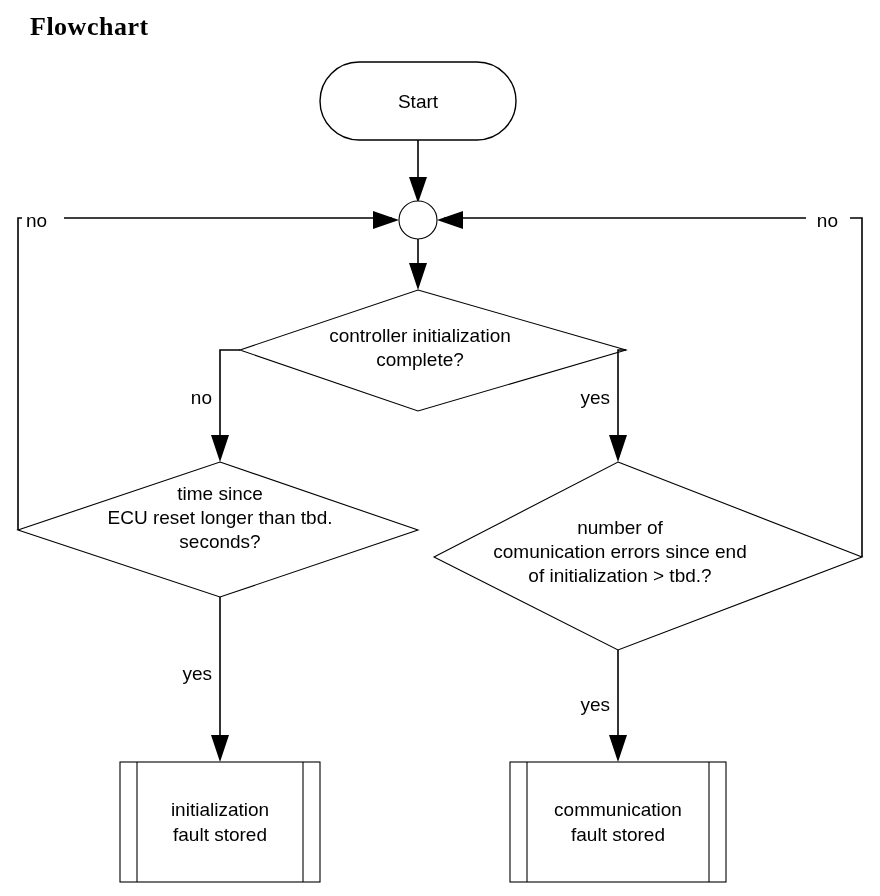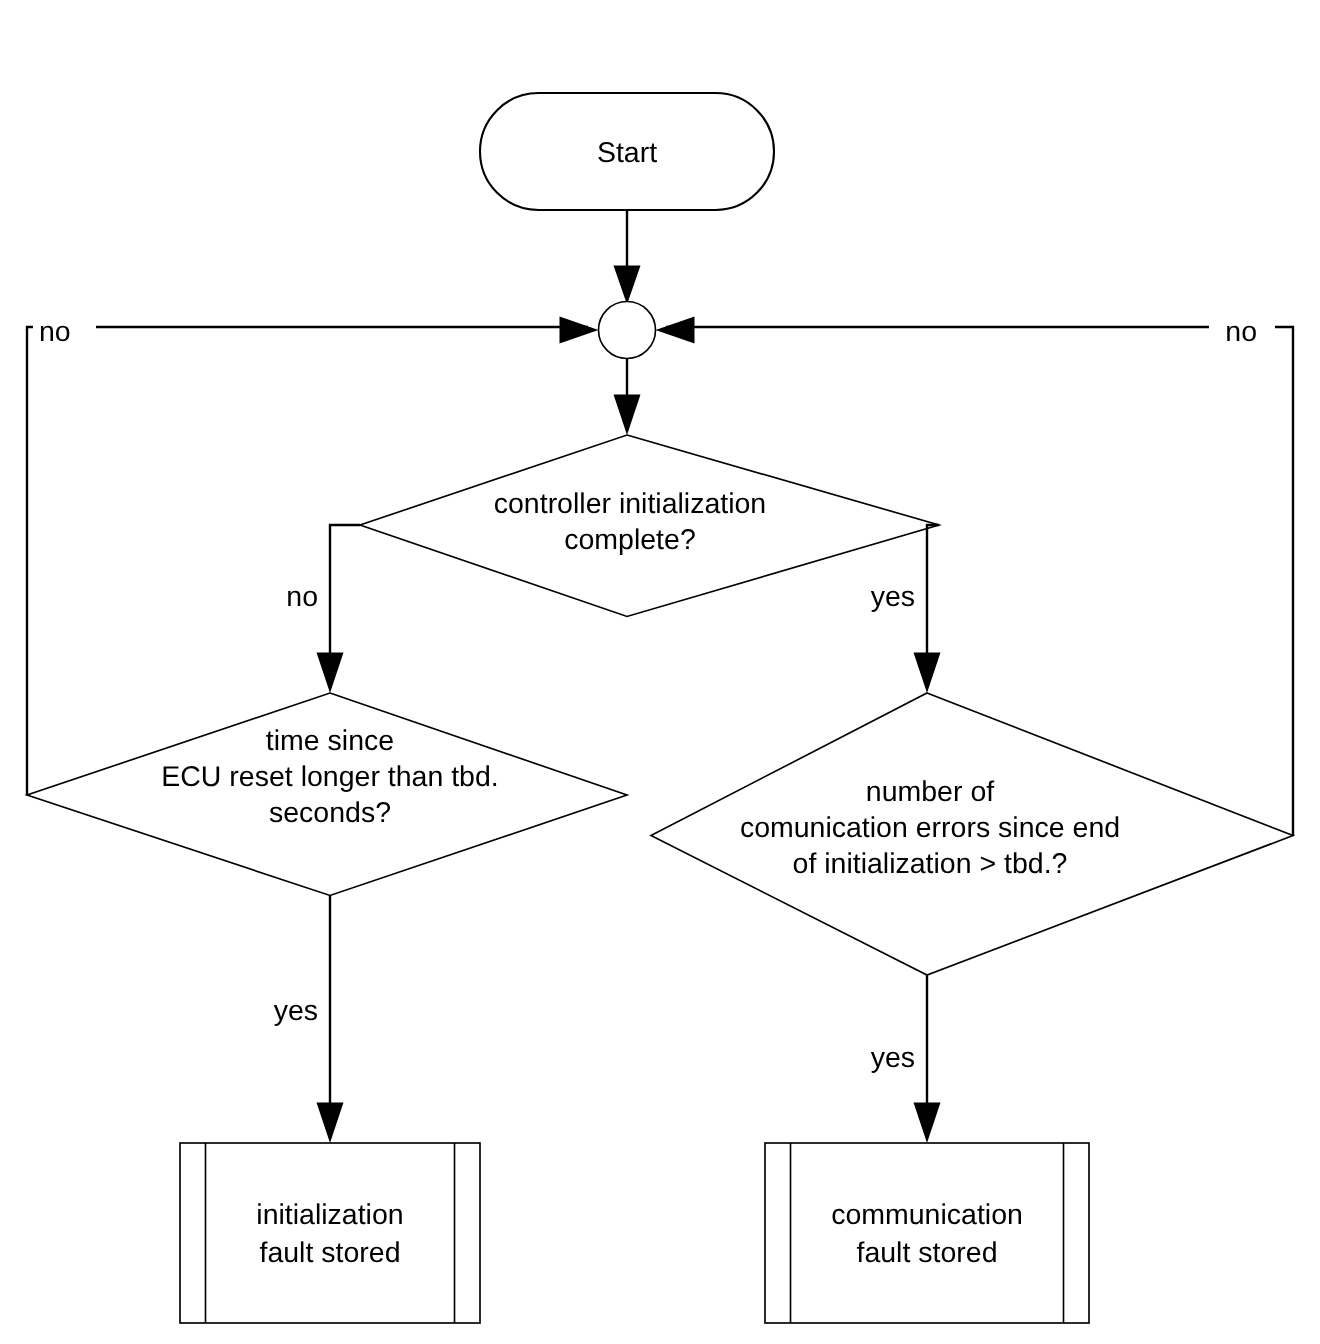--- a/index.html
+++ b/index.html
@@ -61,20 +61,21 @@
   .arrowhead {
     fill: #000000;
     stroke: none;
   }
 </style>
 </head>
 <body>
 
 <div id="page">
 
+  <div id="title">Flowchart</div>
 
   <svg id="flow-svg" viewBox="0 0 880 896">
 
     <g>
       <rect class="shape" x="320" y="62" width="196" height="78" rx="39" ry="39"></rect>
       <text class="node-label" x="418" y="108" text-anchor="middle">Start</text>
     </g>
 
     <g>
       <line class="conn" x1="418" y1="140" x2="418" y2="186"></line>

